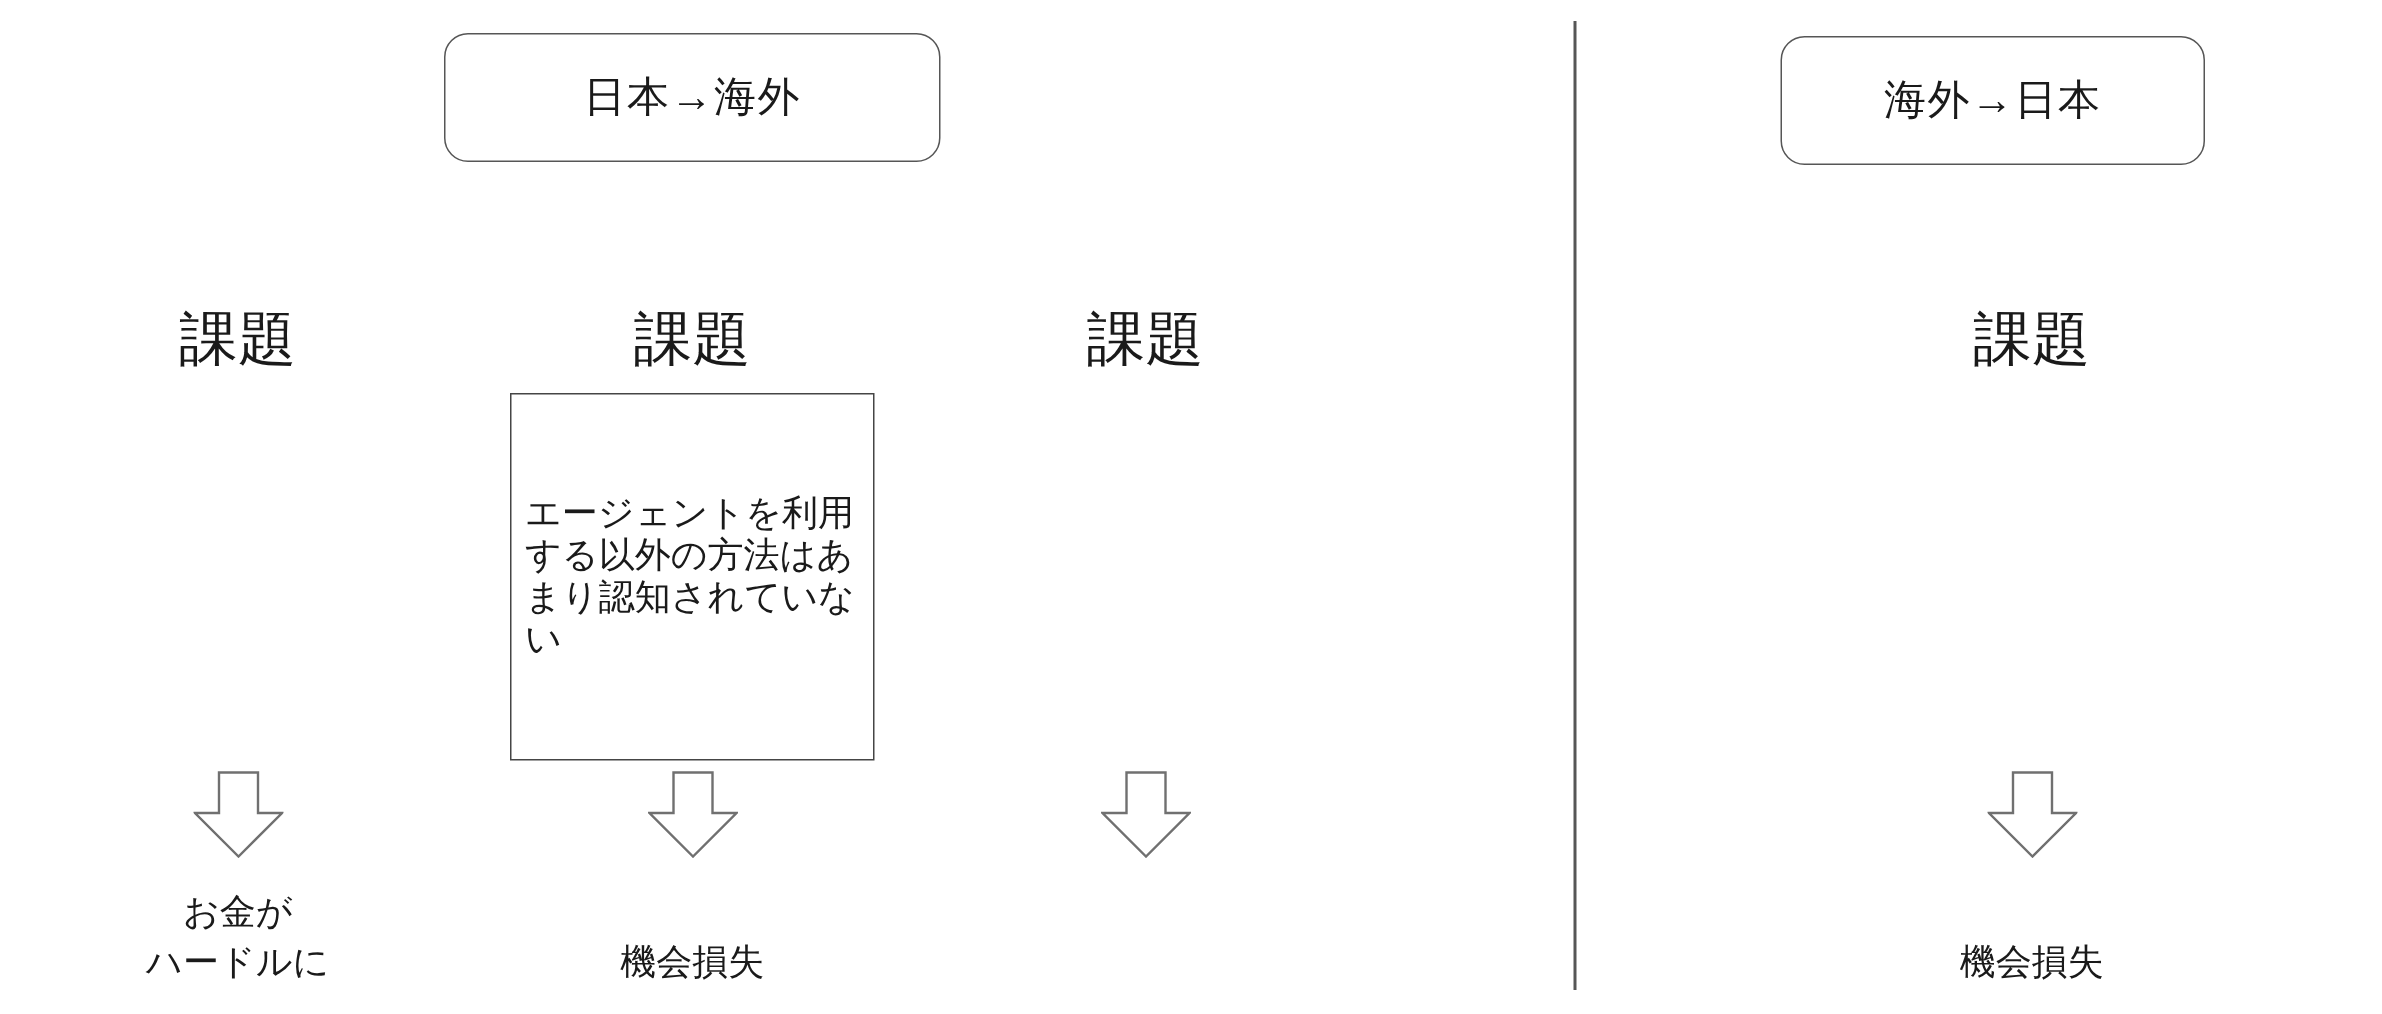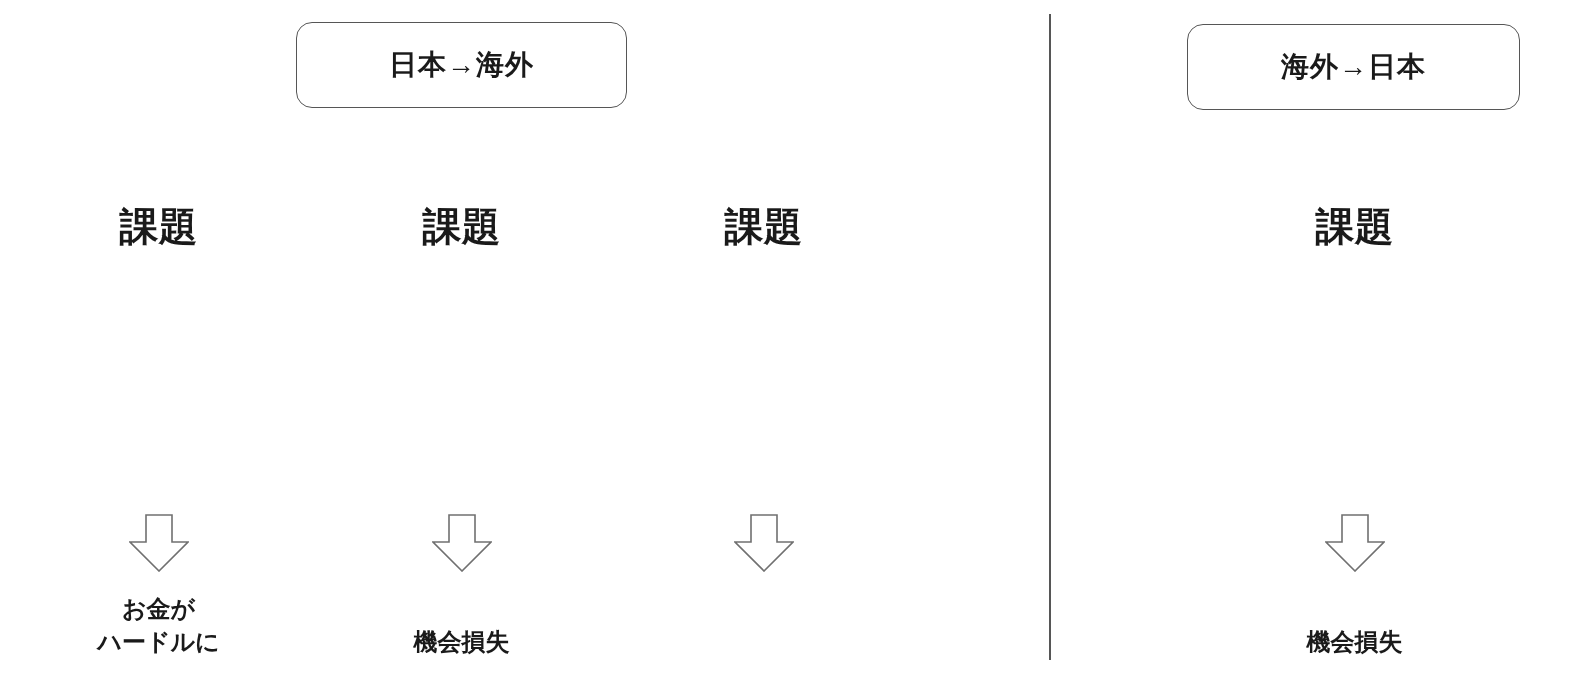--- a/index.html
+++ b/index.html
@@ -12,34 +12,33 @@
   }
   *{margin:0;padding:0;box-sizing:border-box;}
   html,body{background:#e9e9e9;}
   body{font-family:"Liberation Sans","DejaVu Sans",sans-serif;color:var(--text);}
   .canvas{
     position:relative;
     width:1588px;height:676px;
     background:var(--bg);
     overflow:hidden;
     margin:0 auto;
-    font-weight:bold;
   }
   .title-pill{
     position:absolute;
     height:86px;
     border:1.7px solid var(--pill-border);
     border-radius:16px;
     display:flex;align-items:center;justify-content:center;
     font-size:28px;
     letter-spacing:1px;
     background:var(--bg);
   }
   .pill-left{left:296px;top:22px;width:331px;}
-  .pill-right{left:1187px;top:24px;width:333px;}
+  .pill-right{left:1187px;top:24px;width:283px;}
   .divider{
     position:absolute;
     left:1049px;top:14px;
     width:2px;height:646px;
     background:var(--divider);
   }
   .column{
     position:absolute;
     top:205px;
     width:243px;
@@ -101,20 +100,23 @@
     <div class="col-heading">課題</div>
     <svg class="down-arrow" viewBox="0 0 60 58">
       <polygon points="17,1 43,1 43,28 59,28 30,57 1,28 17,28" fill="#ffffff" stroke="#707070" stroke-width="1.6" stroke-linejoin="miter"></polygon>
     </svg>
     <div class="outcome">お金が
 ハードルに</div>
   </div>
 
   <div class="column col-2">
     <div class="col-heading">課題</div>
+    <div class="issue-box">
+      <div class="issue-text">エージェントを利用する以外の方法はあまり認知されていない</div>
+    </div>
     <svg class="down-arrow" viewBox="0 0 60 58">
       <polygon points="17,1 43,1 43,28 59,28 30,57 1,28 17,28" fill="#ffffff" stroke="#707070" stroke-width="1.6" stroke-linejoin="miter"></polygon>
     </svg>
     <div class="outcome">機会損失</div>
   </div>
 
   <div class="column col-3">
     <div class="col-heading">課題</div>
     <svg class="down-arrow" viewBox="0 0 60 58">
       <polygon points="17,1 43,1 43,28 59,28 30,57 1,28 17,28" fill="#ffffff" stroke="#707070" stroke-width="1.6" stroke-linejoin="miter"></polygon>

